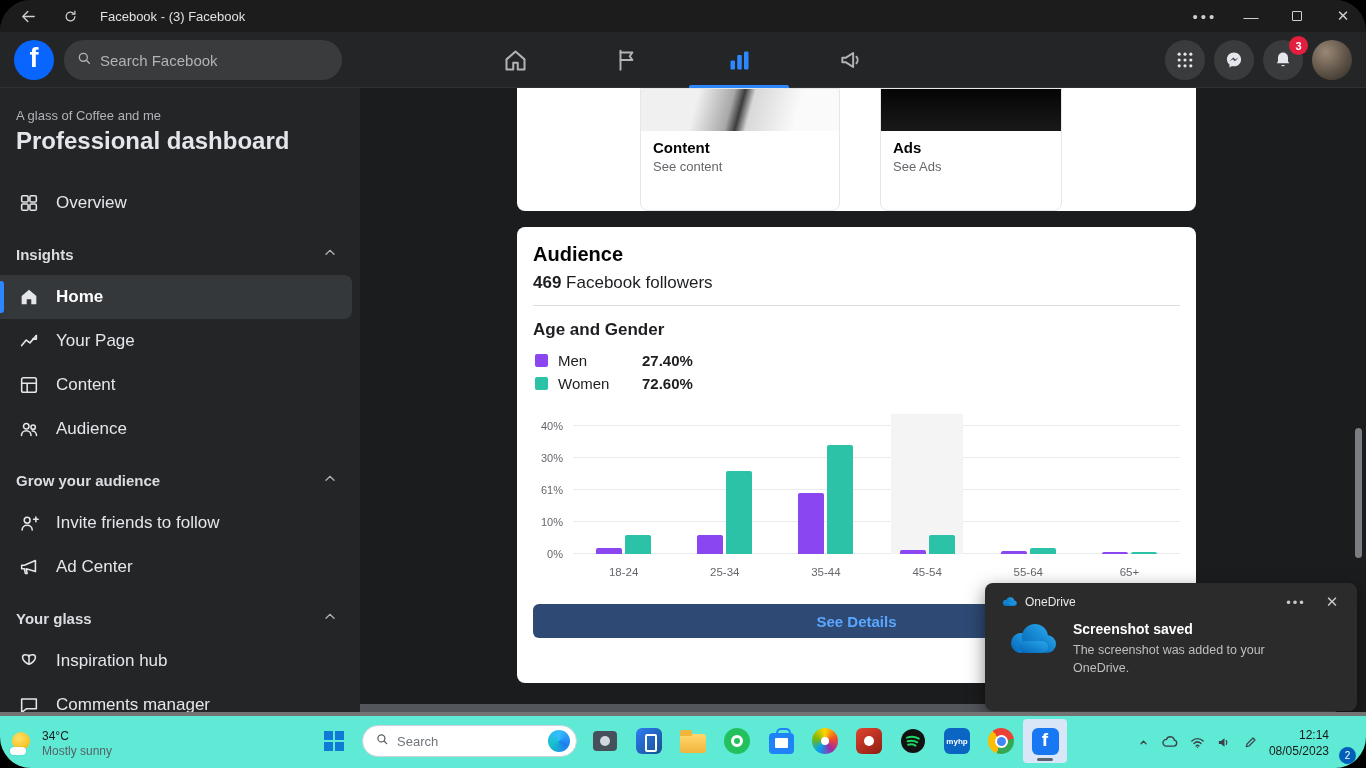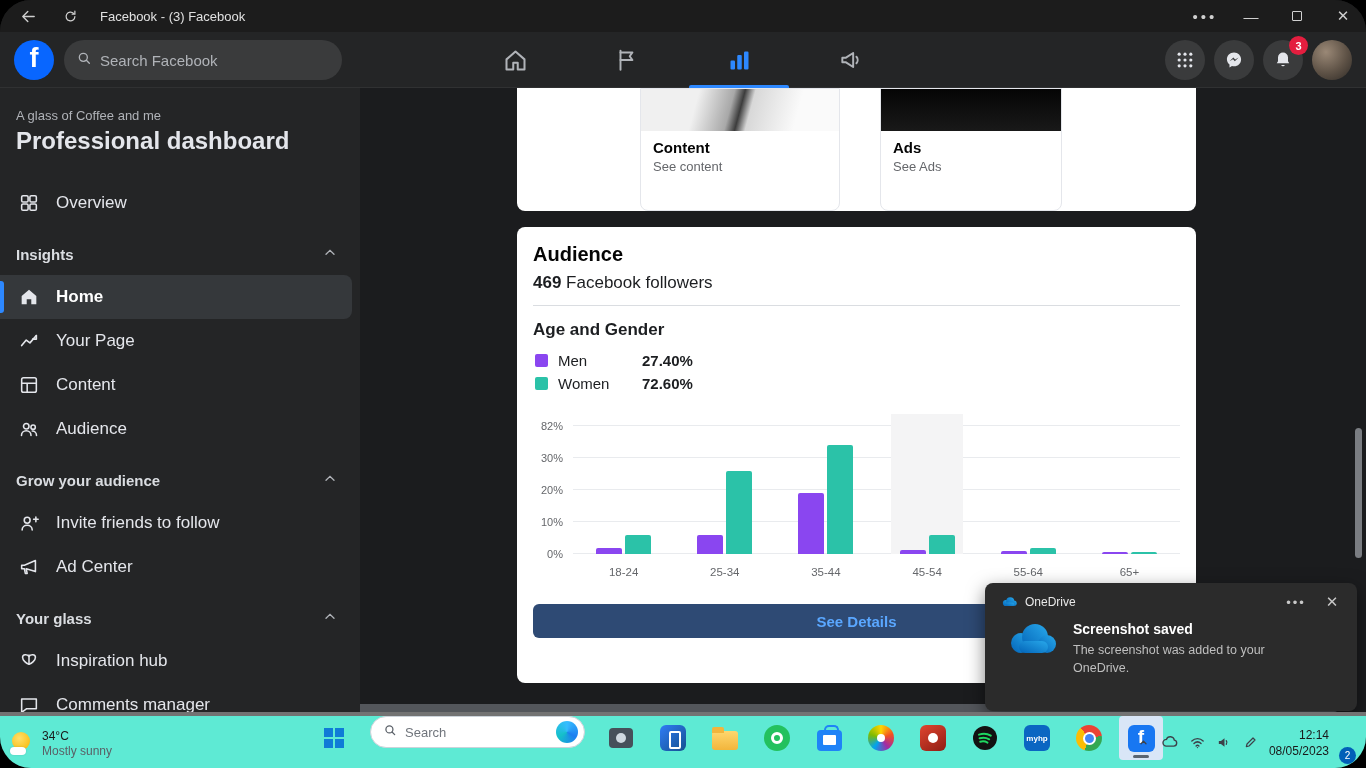--- a/index.html
+++ b/index.html
@@ -124,21 +124,21 @@
   .tb-left { position:absolute; left:10px; top:0; height:56px; display:flex; align-items:center; gap:8px; }
   .sun { position:relative; width:24px; height:24px; }
   .sun::before { content:""; position:absolute; top:0; left:2px; width:18px; height:18px; border-radius:50%;
     background:radial-gradient(circle at 40% 35%, #ffe06b, #f7b500); }
   .sun::after { content:""; position:absolute; bottom:1px; left:0; width:16px; height:8px; border-radius:8px;
     background:#fff; box-shadow:0 0 2px rgba(0,0,0,.15); }
   .weather-txt { display:flex; flex-direction:column; line-height:1.25; }
   .wt-temp { font-size:12px; color:#1a1a1a; }
   .wt-desc { font-size:12px; color:#5a5f66; }
 
-  .tb-center { position:absolute; left:312px; top:0; height:50px; display:flex; gap:8px; }
+  .tb-center { position:absolute; left:312px; top:0; height:50px; display:flex; align-items:center; gap:0; }
   .tb-app { width:44px; height:44px; display:grid; place-items:center; border-radius:4px; position:relative; }
   .winlogo { display:grid; grid-template-columns:9px 9px; grid-template-rows:9px 9px; gap:1.5px; }
   .winlogo span { background:#0f7bd7; }
   .tb-search { width:215px; height:32px; background:#fff; border:1px solid #ccd3da; border-radius:16px;
     display:flex; align-items:center; gap:8px; padding:0 6px 0 12px; margin:0 6px; }
   .tb-search input { border:0; outline:0; font-size:13px; color:#444; width:130px; background:transparent;
     font-family:"Liberation Sans", sans-serif; }
   .tb-search input::placeholder { color:#70757c; }
   .bing { margin-left:auto; width:22px; height:22px; border-radius:50%;
     background:conic-gradient(#37bdff,#1d7ef0,#15c0c9,#37bdff); }
@@ -429,23 +429,23 @@
             <span class="swatch" style="background: rgb(43, 194, 168);"></span>
             <span class="lname">Women</span>
             <span class="lpct">72.60%</span>
           </div>
         </div>
 
       <div class="chart">
         <div class="yaxis">
             <div class="ytick" style="bottom: -7px;">0%</div>
             <div class="ytick" style="bottom: 25px;">10%</div>
-            <div class="ytick" style="bottom: 57px;">20%</div>
+            <div class="ytick" style="bottom: 57px;">61%</div>
             <div class="ytick" style="bottom: 89px;">30%</div>
-            <div class="ytick" style="bottom: 121px;">82%</div>
+            <div class="ytick" style="bottom: 121px;">40%</div>
           </div>
         <div class="plot">
             <div class="gridline" style="bottom: 0px;"></div>
             <div class="gridline" style="bottom: 32px;"></div>
             <div class="gridline" style="bottom: 64px;"></div>
             <div class="gridline" style="bottom: 96px;"></div>
             <div class="gridline" style="bottom: 128px;"></div>
             <div class="bar-group">
               <div class="bar-pair">
                 <div class="bar" style="height: 6.4px; background: rgb(138, 70, 240);"></div>

